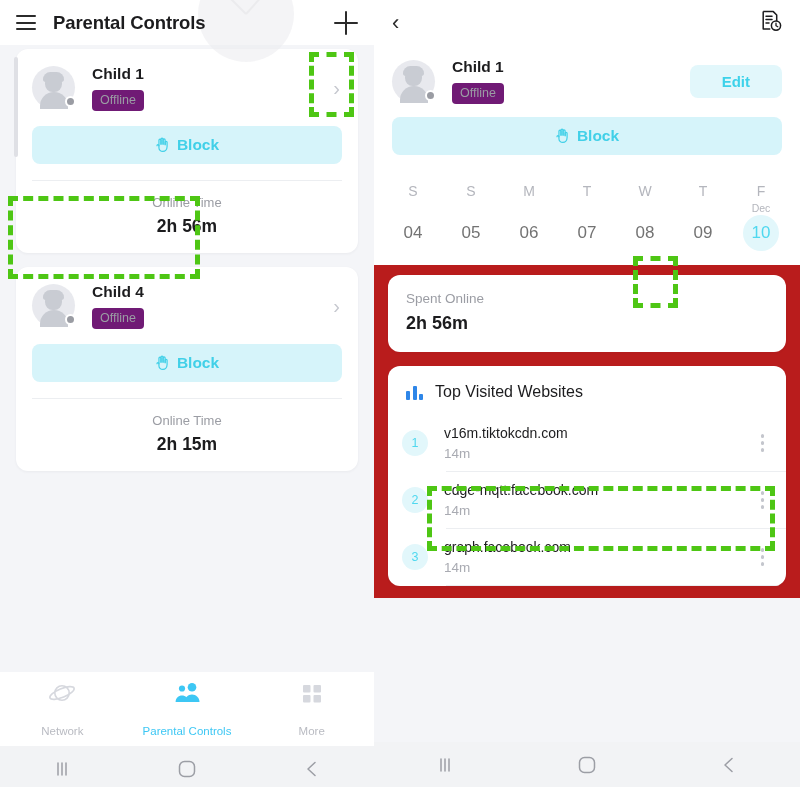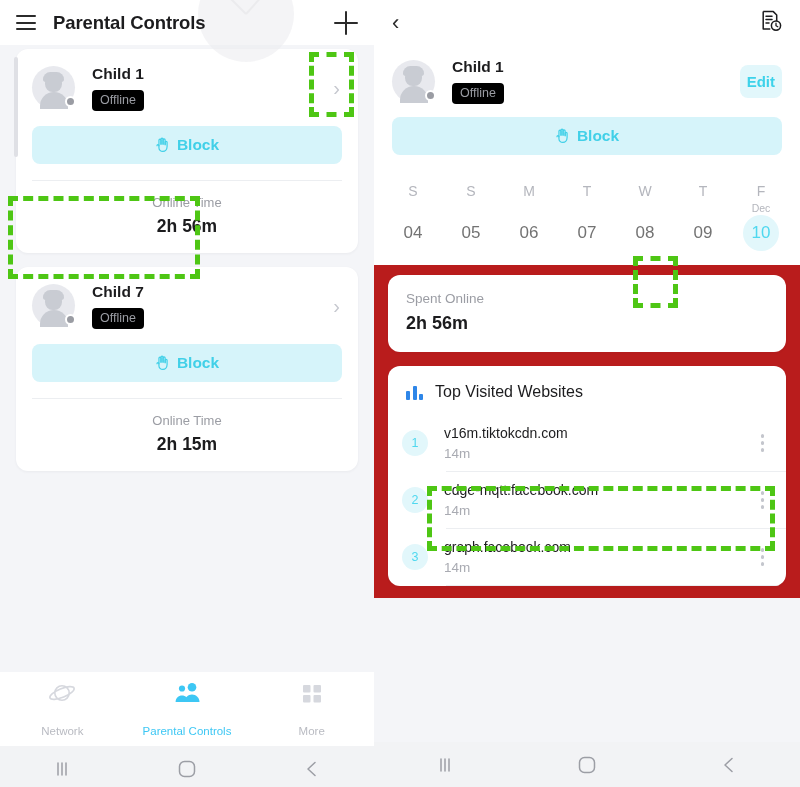--- a/index.html
+++ b/index.html
@@ -120,21 +120,21 @@
   }
   .avatar .dot {
     position:absolute; right:-1px; bottom:2px;
     width:11px; height:11px; border-radius:50%;
     background:#9a9ca3; border:2px solid #fff;
   }
   .child-meta { margin-left: 17px; }
   .child-name { font-size:15.5px; font-weight:700; color:#1c1c1e; }
   .pill {
     display:inline-block; margin-top:7px;
-    background:#000000; color:#9b9da4;
+    background:#701a75; color:#9b9da4;
     font-size:12.5px; padding:3px 8px 4px; border-radius:4px;
   }
   .chev {
     margin-left:auto; color:#c6c8cf; font-size:20px; font-weight:300;
     line-height:1; cursor:pointer; padding: 0 2px;
   }
 
   .block-btn {
     height: 38px; border-radius:8px;
     background:#d6f4fa;
@@ -169,21 +169,21 @@
     height: 45px; background:#fff;
     display:flex; align-items:center; padding:0 18px;
   }
   .back-chev { font-size:22px; font-weight:300; color:#2b2b2b; cursor:pointer; line-height:1; }
   .hist-icon { margin-left:auto; cursor:pointer; }
 
   .r-profile { background:#fff; padding: 0 18px 16px; }
   .r-child-row { display:flex; align-items:center; height:72px; }
   .edit-btn {
     margin-left:auto; background:#e2f7fb; color:#3dd2ea;
-    font-size:15px; font-weight:700; padding: 8px 7px; border-radius:8px;
+    font-size:15px; font-weight:700; padding: 8px 32px; border-radius:8px;
     cursor:pointer;
   }
   .r-block { height:38px; }
 
   .datestrip {
     background:#fff; padding: 12px 10px 14px;
     display:flex;
   }
   .day { flex:1; display:flex; flex-direction:column; align-items:center; cursor:pointer; position:relative; }
   .day-letter { font-size:14px; color:#b4b6bd; height:18px; }
@@ -287,21 +287,21 @@
 
       <div class="card card-child second">
         <div class="child-row">
           <div class="avatar">
             <span class="hair"></span>
             <span class="head"></span>
             <span class="body"></span>
             <span class="dot"></span>
           </div>
           <div class="child-meta">
-            <div class="child-name">Child 7</div>
+            <div class="child-name">Child 4</div>
             <div class="pill">Offline</div>
           </div>
           <div class="chev">›</div>
         </div>
         <div class="block-btn">
           <svg class="hand-icon" viewBox="0 0 16 17">
             <g fill="none" stroke="#41d0e8" stroke-width="1.3" stroke-linecap="round" stroke-linejoin="round">
               <path d="M4.2 9.2V3.3a1.1 1.1 0 0 1 2.2 0v4.4"></path>
               <path d="M6.4 7.5V2.2a1.1 1.1 0 0 1 2.2 0v5.3"></path>
               <path d="M8.6 7.6V3.1a1.1 1.1 0 0 1 2.2 0v4.7"></path>

